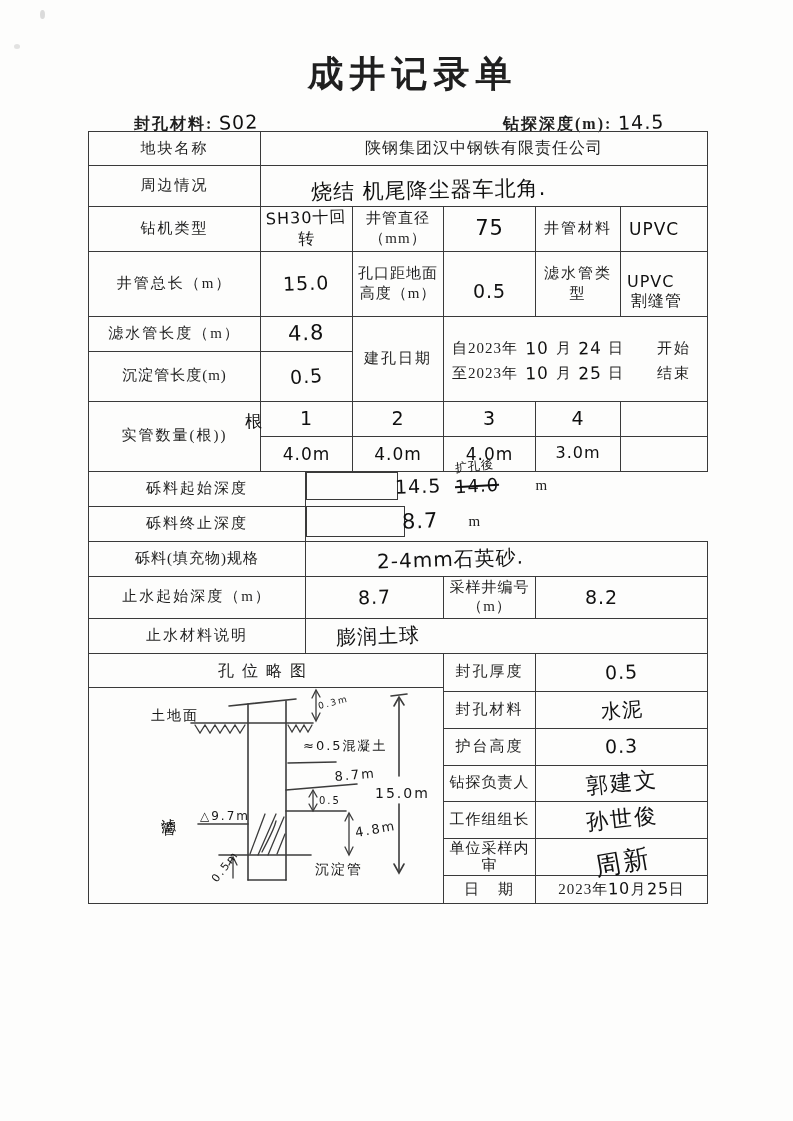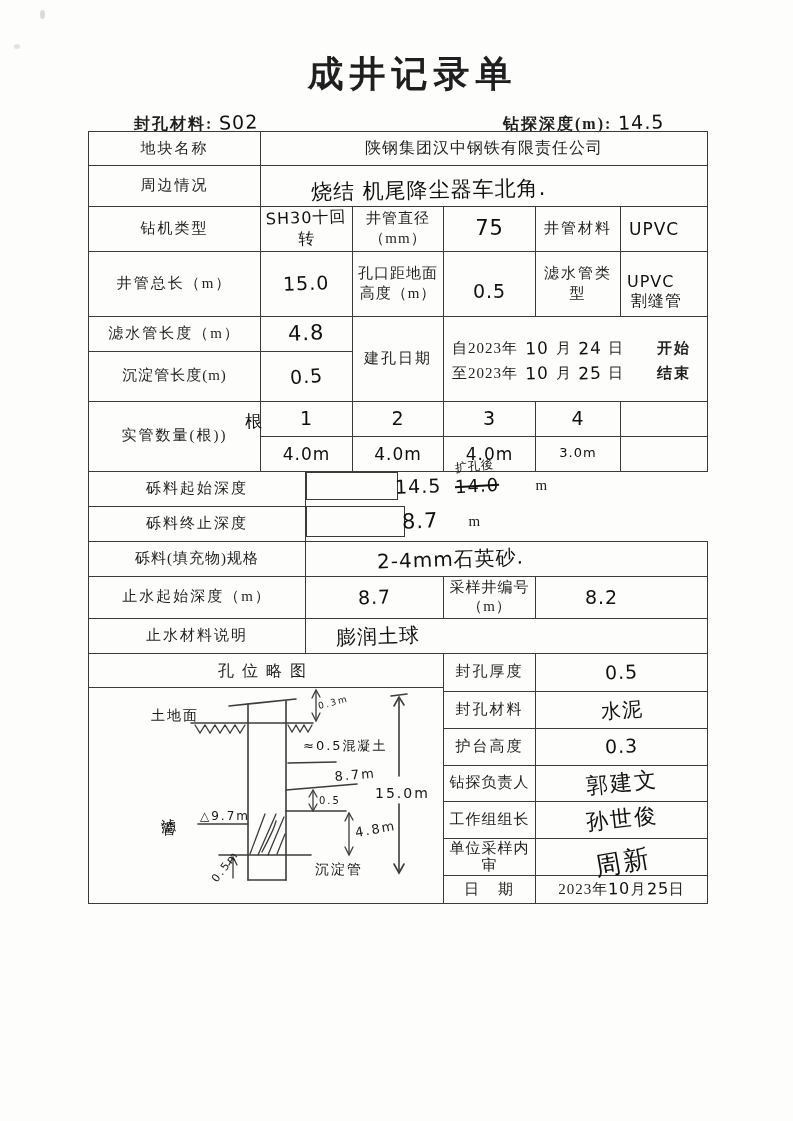--- a/index.html
+++ b/index.html
@@ -17,21 +17,21 @@
   .t2{transform:rotate(-4deg);}
   table{position:absolute;left:88px;top:131px;border-collapse:collapse;table-layout:fixed;width:619px;}
   td{border:1.5px solid #3a3a3a;font-size:15px;text-align:center;vertical-align:middle;
      padding:1px 2px;letter-spacing:2px;line-height:1.3;overflow:visible;}
   td.hwc{font-family:"DejaVu Sans",sans-serif;font-size:19px;letter-spacing:1px;color:#0e0e0e;margin-left:21px;}
   td.datecell{text-align:left;padding:2px 0 2px 8px;letter-spacing:1px;}
   .dline{display:flex;align-items:flex-end;height:25px;}
   .dline .hw{font-size:17px;}
   .dmon{width:38px;text-align:center;}
   .dday{width:36px;text-align:center;}
-  .dsuf{margin-left:auto;margin-right:16px;letter-spacing:2px;font-weight:bold;}
+  .dsuf{margin-left:auto;margin-right:16px;letter-spacing:2px;}
   .flexcell{display:flex;align-items:center;}
   .unit{font-family:"Liberation Serif",serif;font-size:15px;letter-spacing:0;color:#222;}
   .note-wrap{position:relative;display:inline-block;}
   .note-above{position:absolute;top:-15px;left:0px;font-size:12px;white-space:nowrap;transform:rotate(-6deg);}
   .strike{text-decoration:line-through;text-decoration-thickness:2px;transform:rotate(-3deg);}
   .sig{font-size:22px;transform:rotate(-6deg);letter-spacing:2px;}
   .sketch-header{height:33px;line-height:33px;border-bottom:1.5px solid #3a3a3a;
                  font-size:16px;letter-spacing:8px;text-align:center;}
   .sketch-area{position:relative;width:100%;height:212px;}
   .vlabel{position:absolute;left:68px;top:118px;writing-mode:vertical-rl;
@@ -147,21 +147,21 @@
       <td colspan="2" class="hwc">1</td>
       <td class="hwc">2</td>
       <td class="hwc">3</td>
       <td class="hwc">4</td>
       <td class="hwc"></td>
     </tr>
     <tr style="height:35px">
       <td colspan="2" class="hwc" style="font-size:17px">4.0m</td>
       <td class="hwc" style="font-size:17px">4.0m</td>
       <td class="hwc" style="font-size:17px">4.0m</td>
-      <td class="hwc" style="font-size:13px">3.0m</td>
+      <td class="hwc" style="font-size:16px">3.0m</td>
       <td class="hwc" style="font-size:17px"></td>
     </tr>
 
     <tr style="height:35px">
       <td colspan="2">砾料起始深度</td>
       <td colspan="5" class="flexcell" style="padding-left:88px;gap:14px">
         <span class="hw t1" style="font-size:19px">14.5</span>
         <span class="note-wrap">
           <span class="hw note-above">扩孔後</span>
           <span class="hw strike" style="font-size:18px">14.0</span>

